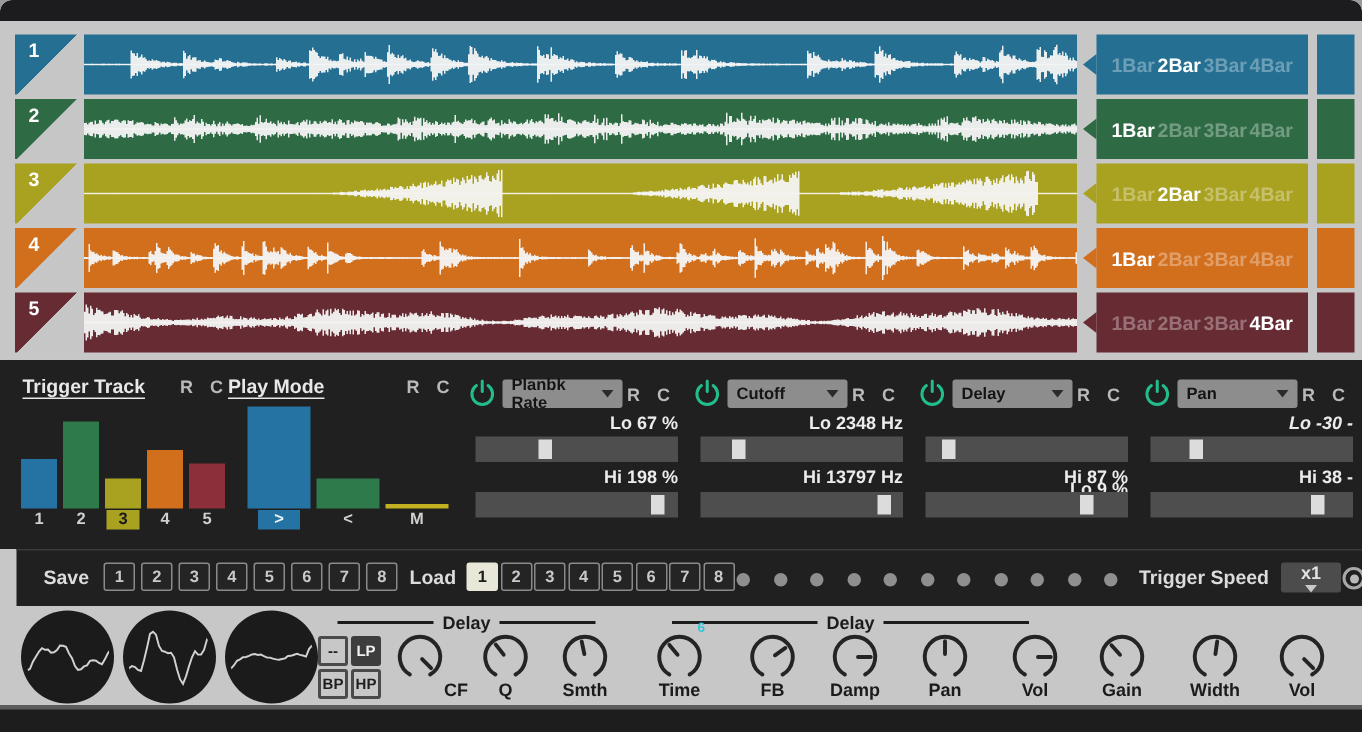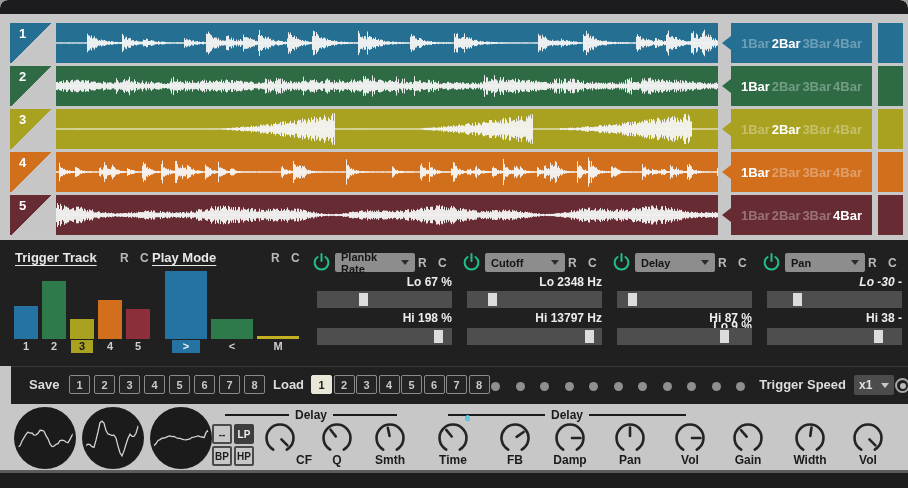--- a/index.html
+++ b/index.html
@@ -34,21 +34,21 @@
   .slider{position:absolute;width:135px;height:17px;background:#4e4e4e;cursor:pointer;}
   .handle{position:absolute;top:2px;width:9px;height:13px;background:#dcdcdc;}
   
   .presetrow{position:absolute;left:0;top:366px;width:908px;height:38px;background:#202020;border-top:1px solid #3a3a3a;box-sizing:border-box;margin-left:11px;}
   .plabel{position:absolute;top:10px;font-size:13px;font-weight:bold;color:#dcdcdc;}
   .slotbtn{position:absolute;top:8px;width:21px;height:19px;background:#242424;border:1px solid #8a8a8a;border-radius:2px;
     color:#c9c9c9;font-size:11px;font-weight:bold;display:flex;align-items:center;justify-content:center;box-sizing:border-box;cursor:pointer;}
   .slotbtn.sel{background:#e9e7d8;color:#1c1c1c;border-color:#e9e7d8;}
   .dot{position:absolute;top:15px;width:9px;height:9px;border-radius:50%;background:#8f8f8f;cursor:pointer;}
   .tsdd{position:absolute;left:843px;top:8px;width:40px;height:20px;background:#4c4c4c;color:#e3e3e3;font-size:12px;font-weight:bold;
-    display:flex;align-items:center;justify-content:space-between;padding:0 5px;border-radius:2px;box-sizing:border-box;cursor:pointer;}
+    display:flex;align-items:center;justify-content:space-between;padding:0 5px;border-radius:2px;box-sizing:border-box;cursor:pointer;flex-direction:column;}
   .tsdd .ddarrow{border-top-color:#c9c9c9;}
   .radio{position:absolute;left:884px;top:11px;width:15px;height:15px;border:2px solid #a8a8a8;border-radius:50%;
     box-sizing:border-box;display:flex;align-items:center;justify-content:center;cursor:pointer;}
   .radiodot{width:6px;height:6px;border-radius:50%;background:#b9b9b9;}
   
   .bottomsec{position:absolute;left:0;top:404px;width:908px;height:66px;background:#c7c7c7;}
   .scope{position:absolute;top:3px;width:62px;height:62px;border-radius:50%;background:#1b1b1b;overflow:hidden;}
   .fmode{position:absolute;width:20px;height:20px;border:2px solid #4a4a4a;background:#c7c7c7;color:#1e1e1e;border-radius:2px;
     font-size:10px;font-weight:bold;display:flex;align-items:center;justify-content:center;box-sizing:border-box;cursor:pointer;}
   .fmode.sel{background:#3d3d3d;color:#f0f0f0;border-color:#3d3d3d;}

